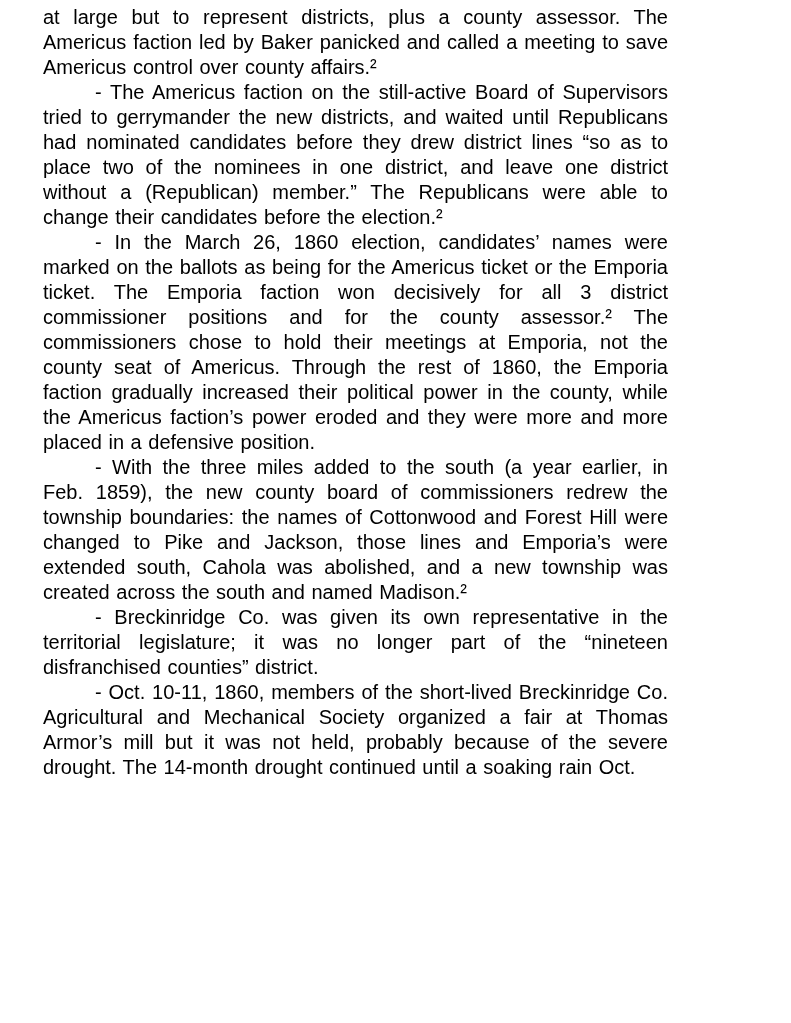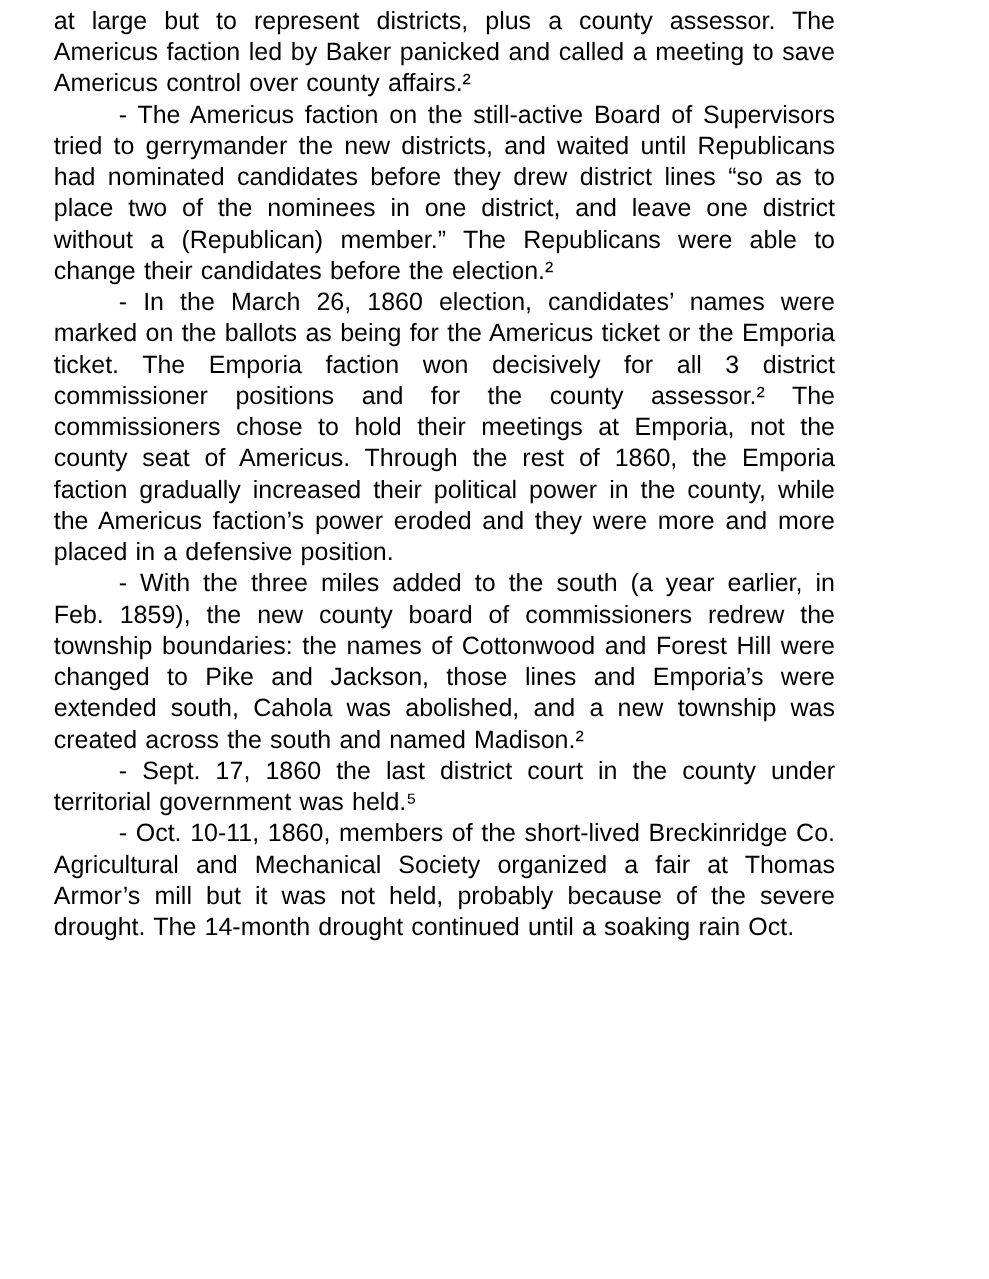--- a/index.html
+++ b/index.html
@@ -31,15 +31,15 @@
   }
 </style>
 </head>
 <body>
 
 <div class="page">
   <p class="para flush">at large but to represent districts, plus a county assessor.  The Americus faction led by Baker panicked and called a meeting to save Americus control over county affairs.²</p>
   <p class="para">- The Americus faction on the still-active Board of Supervisors tried to gerrymander the new districts, and waited until Republicans had nominated candidates before they drew district lines “so as to place two of the nominees in one district, and leave one district without a (Republican) member.”  The Republicans were able to change their candidates before the election.²</p>
   <p class="para">- In the March 26, 1860 election, candidates’ names were marked on the ballots as being for the Americus ticket or the Emporia ticket.  The Emporia faction won decisively for all 3 district commissioner positions and for the county assessor.²  The commissioners chose to hold their meetings at Emporia, not the county seat of Americus.  Through the rest of 1860, the Emporia faction gradually increased their political power in the county, while the Americus faction’s power eroded and they were more and more placed in a defensive position.</p>
   <p class="para">- With the three miles added to the south (a year earlier, in Feb. 1859), the new county board of commissioners redrew the township boundaries:  the names of Cottonwood and Forest Hill were changed to Pike and Jackson, those lines and Emporia’s were extended south, Cahola was abolished, and a new township was created across the south and named Madison.²</p>
-  <p class="para">- Sept. 17, 1860 the last district court in the county under territorial government was held.⁵</p>
+  <p class="para">- Breckinridge Co. was given its own representative in the territorial legislature; it was no longer part of the “nineteen disfranchised counties” district.</p>
   <p class="para">- Oct. 10-11, 1860, members of the short-lived Breckinridge Co. Agricultural and Mechanical Society organized a fair at Thomas Armor’s mill but it was not held, probably because of the severe drought.  The 14-month drought continued until a soaking rain Oct.</p>
 </div>
 
 </body></html>

